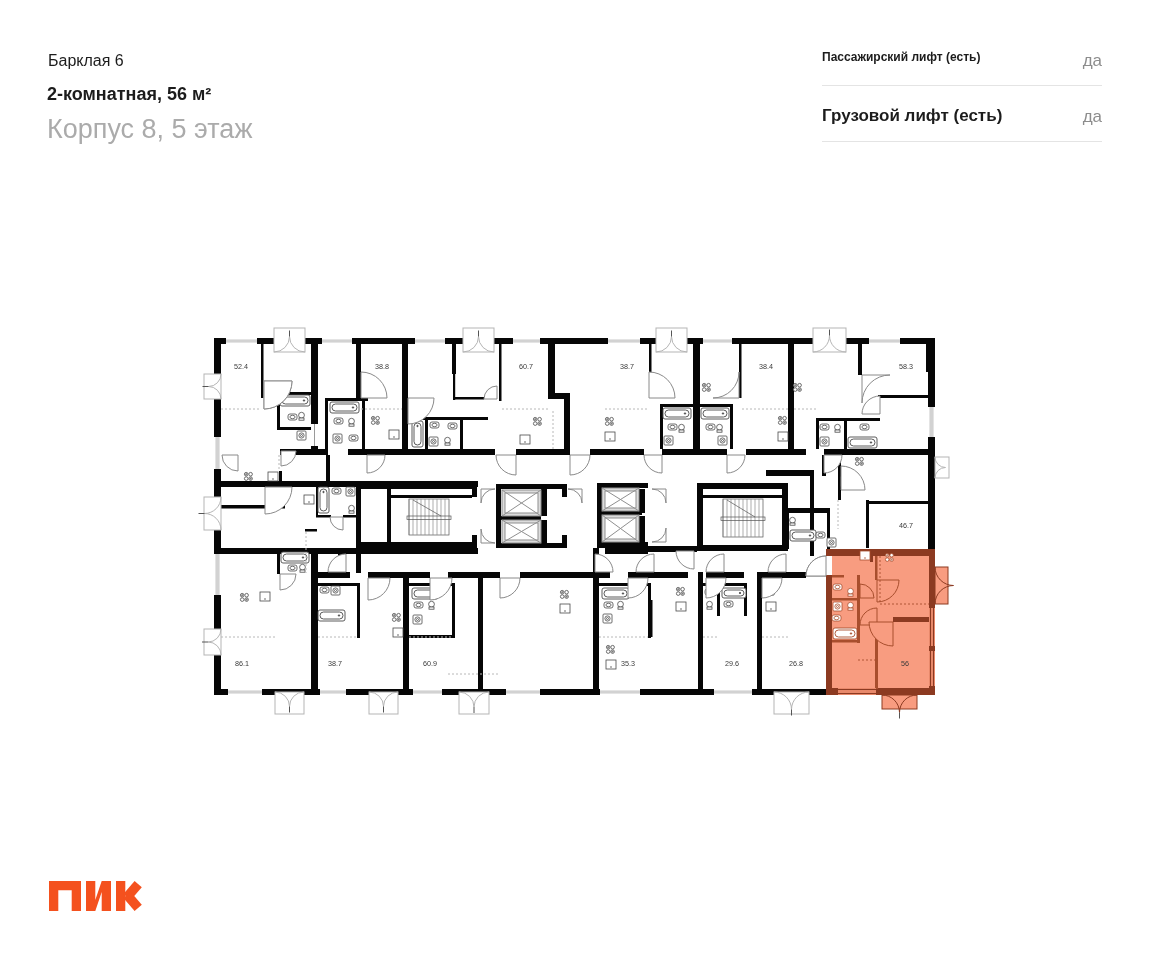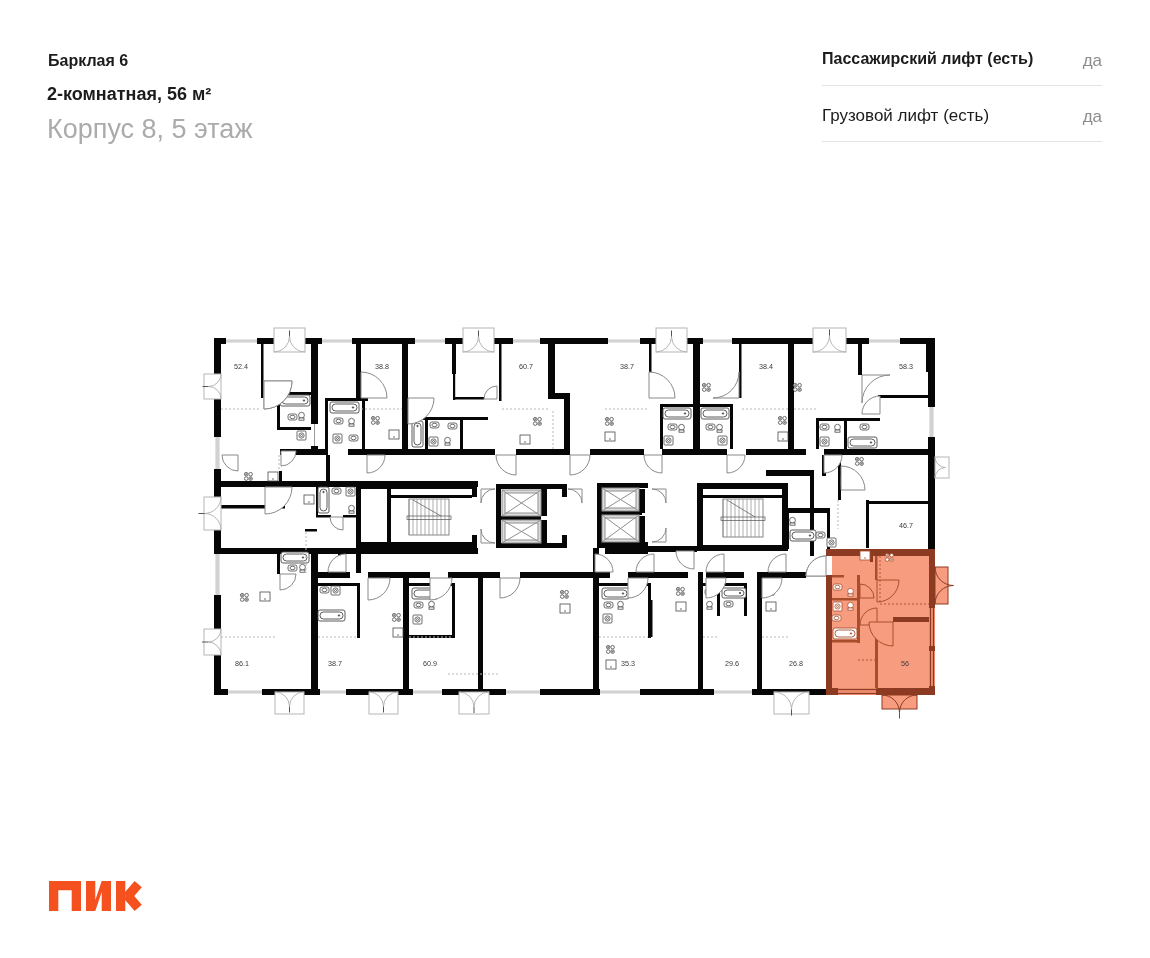--- a/index.html
+++ b/index.html
@@ -1,35 +1,35 @@
 <!DOCTYPE html>
 <html><head><meta charset="utf-8">
 <style>
 html,body{margin:0;padding:0;width:1150px;height:958px;background:#fff;
 font-family:"Liberation Sans",sans-serif;position:relative;overflow:hidden}
 .abs{position:absolute}
 </style></head>
 <body>
 
-<div class="abs" style="left:48px;top:52px;font-size:16px;font-weight:bold;color:#1c1c1c">Барклая 6</div>
+<div class="abs" style="left:48px;top:52px;font-size:16px;font-weight:normal;color:#1c1c1c">Барклая 6</div>
 
 <div class="abs" style="left:47px;top:84px;font-size:18px;font-weight:bold;color:#1c1c1c">2-комнатная, 56 м²</div>
 
 <div class="abs" style="left:47px;top:114px;font-size:27px;color:#ababab">Корпус 8, 5 этаж</div>
 
 <div class="abs" style="left:822px;top:0;width:280px">
 
   <div style="position:relative;height:86px">
-    <div style="position:absolute;left:0;top:50px;font-size:16px;font-weight:bold;color:#1c1c1c">Пассажирский лифт (есть)</div>
+    <div style="position:absolute;left:0;top:50px;font-size:12px;font-weight:bold;color:#1c1c1c">Пассажирский лифт (есть)</div>
     <div style="position:absolute;right:0;top:51px;font-size:17px;color:#8d8d8d">да</div>
     <div style="position:absolute;left:0;right:0;bottom:0;border-bottom:1px solid #e4e4e4"></div>
   </div>
 
   <div style="position:relative;height:56px">
-    <div style="position:absolute;left:0;top:20px;font-size:17px;font-weight:normal;color:#1c1c1c">Грузовой лифт (есть)</div>
+    <div style="position:absolute;left:0;top:20px;font-size:17px;font-weight:bold;color:#1c1c1c">Грузовой лифт (есть)</div>
     <div style="position:absolute;right:0;top:21px;font-size:17px;color:#8d8d8d">да</div>
     <div style="position:absolute;left:0;right:0;bottom:0;border-bottom:1px solid #e4e4e4"></div>
   </div>
 </div>
 
 <svg width="1150" height="958" viewBox="0 0 1150 958" style="position:absolute;left:0;top:0">
 <rect x="214" y="338" width="721" height="6" fill="#060606"></rect>
 
 <rect x="214" y="338" width="7" height="357" fill="#060606"></rect>
 

